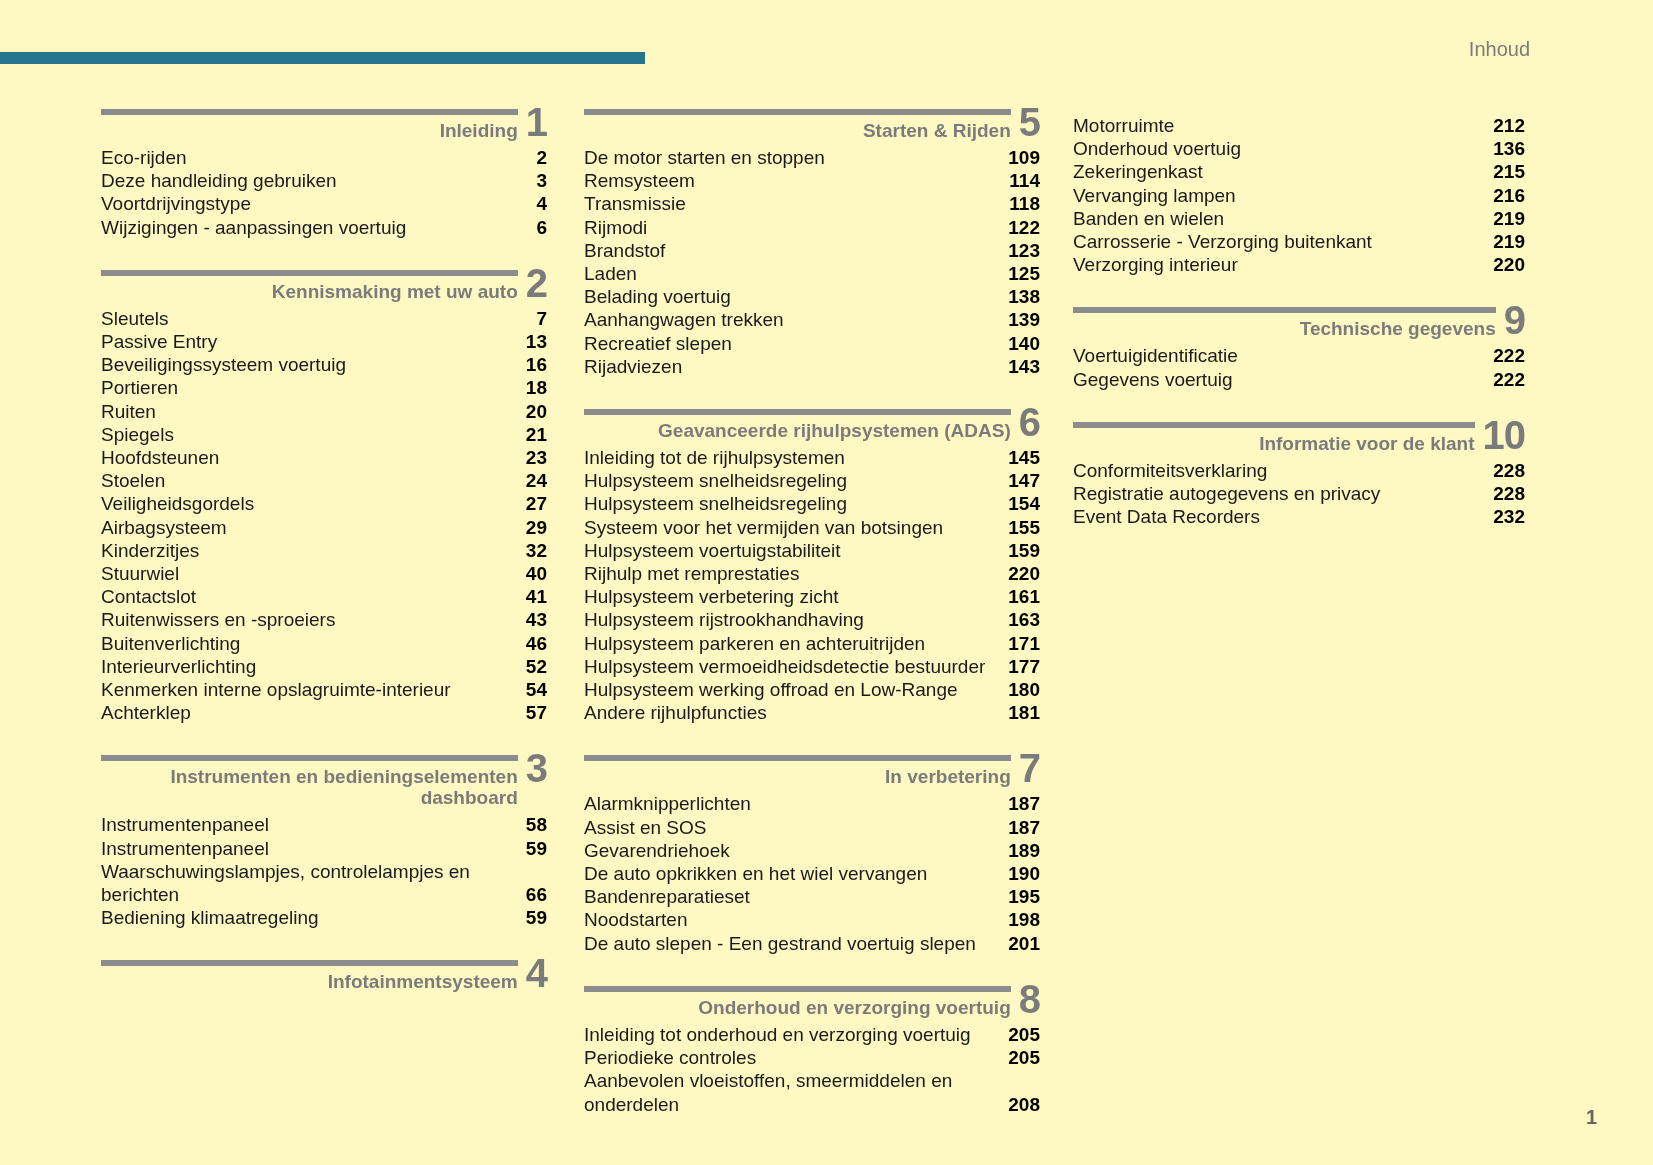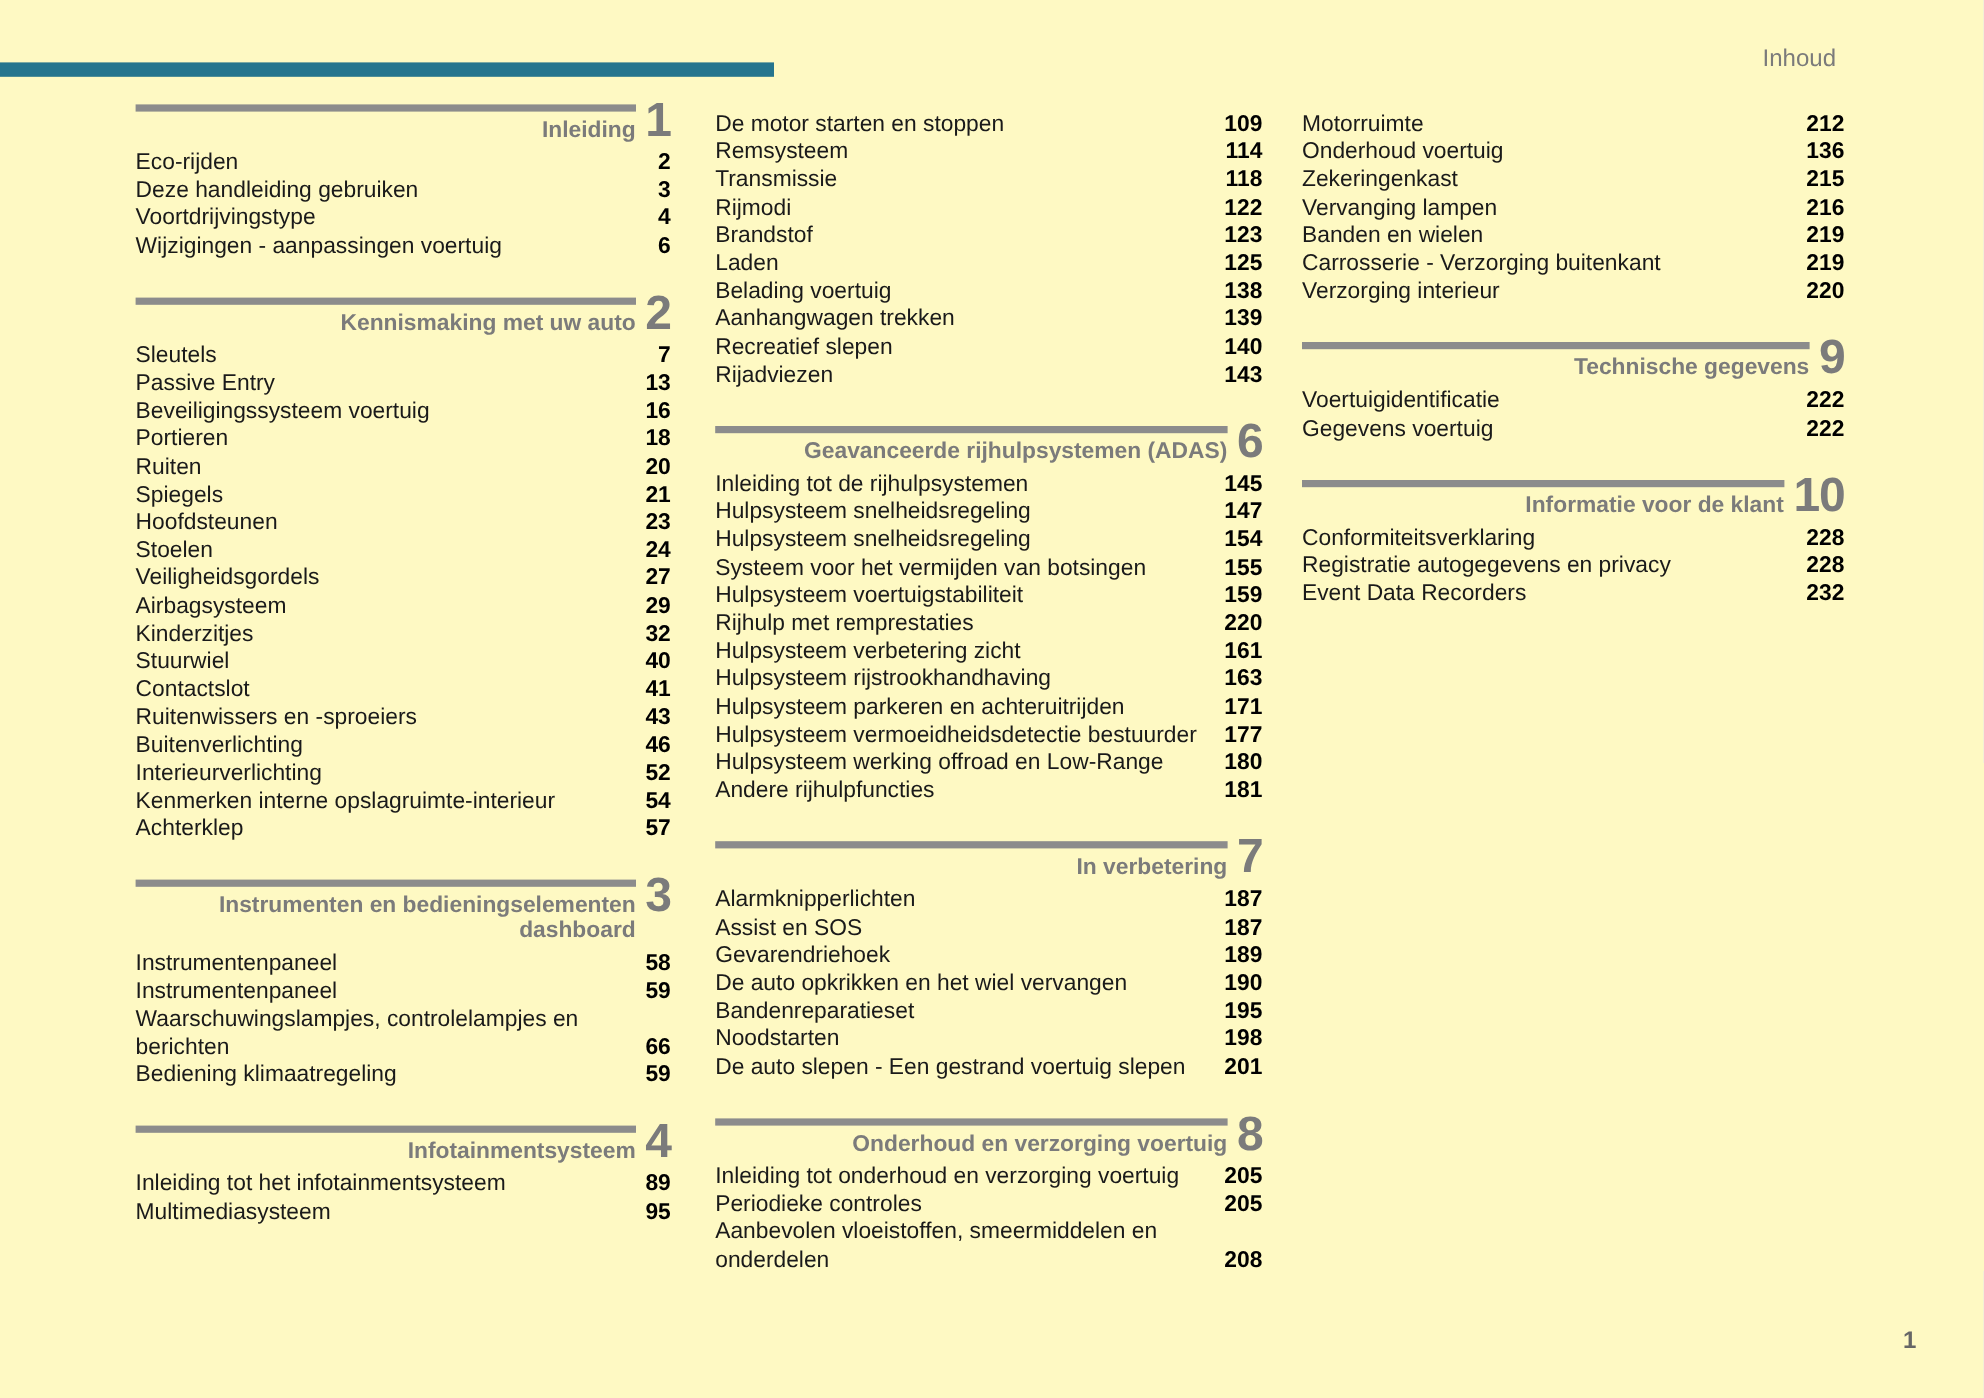--- a/index.html
+++ b/index.html
@@ -8,21 +8,21 @@
     font-family:"Liberation Sans","DejaVu Sans",sans-serif; overflow:hidden;
   }
   .accent-bar {
     position:absolute; left:0; top:52px; width:645px; height:12px;
     background:var(--accent,#26758e);
   }
   .header-label {
     position:absolute; top:36px; right:123px; font-size:20px; line-height:26px;
     color:var(--graytext,#7b7b7b);
   }
-  .col { position:absolute; top:87px;margin-left:12px; }
+  .col { position:absolute; top:109px; }
   .section { margin-bottom:31px; }
   .sec-header { display:flex; align-items:flex-start; }
   .bar-wrap { flex:1 1 auto; min-width:0; }
   .bar { height:6px; background:var(--rule,#8c8c8c); }
   .sec-title {
     margin-top:5px; text-align:right; font-weight:bold; font-size:19px;
     line-height:21px; color:var(--graytext,#7b7b7b); white-space:pre-line;
   }
   .sec-num {
     flex:0 0 auto; margin-left:8px; margin-top:-2px; height:28px;
@@ -215,35 +215,31 @@
   </section>
 
   <section class="section">
     <div class="sec-header">
       <div class="bar-wrap">
         <div class="bar"></div>
         <div class="sec-title">Infotainmentsysteem</div>
       </div>
       <div class="sec-num">4</div>
     </div>
-    <div class="entries">
-  <div class="row">
-    <span class="lbl">Inleiding tot het infotainmentsysteem</span>
-    <span class="pg">89</span>
-  </div>
-
-  <div class="row">
-    <span class="lbl">Multimediasysteem</span>
-    <span class="pg">95</span>
-  </div>
-</div>
   </section>
 </div>
   <div class="col" id="col-1" style="left:584px;width:456px">
   <section class="section">
+    <div class="sec-header">
+      <div class="bar-wrap">
+        <div class="bar"></div>
+        <div class="sec-title">Starten &amp; Rijden</div>
+      </div>
+      <div class="sec-num">5</div>
+    </div>
     <div class="entries">
   <div class="row">
     <span class="lbl">De motor starten en stoppen</span>
     <span class="pg">109</span>
   </div>
 
   <div class="row">
     <span class="lbl">Remsysteem</span>
     <span class="pg">114</span>
   </div>

